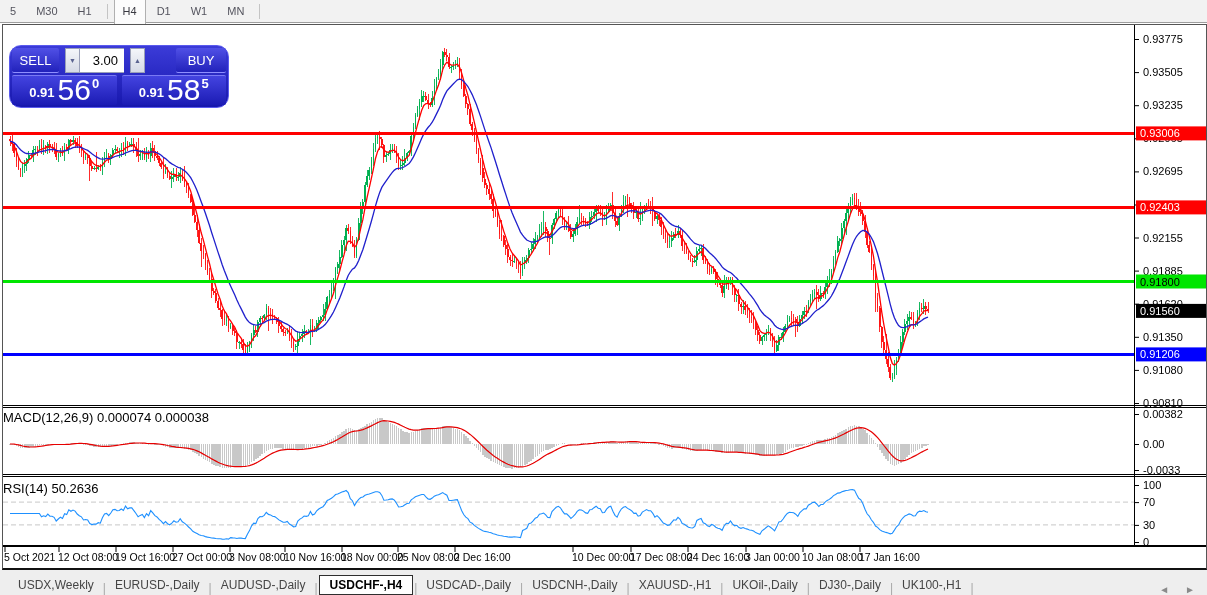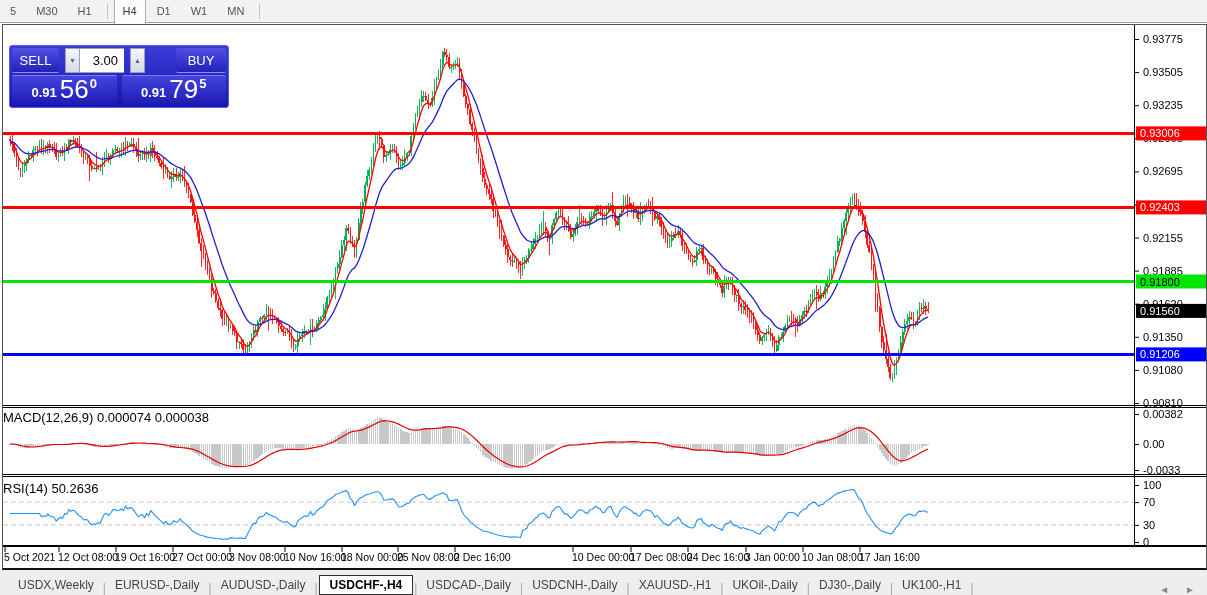--- a/index.html
+++ b/index.html
@@ -13,35 +13,35 @@
   
   #chart-window{position:absolute;left:2px;top:24px;width:1203px;height:543px;background:#fff;
     border:1px solid #555;border-bottom:2px solid #111;}
   #chart-svg{position:absolute;left:0;top:0;}
   .ohlc{position:absolute;left:8px;top:4px;font-size:11px;color:#000;z-index:5;white-space:nowrap;}
   .ohlc .tri{font-size:8px;margin-right:5px;vertical-align:1px;}
   .ohlc .vals{margin-left:8px;}
   .pane-label{position:absolute;left:0;font-size:13px;color:#000;z-index:4;white-space:nowrap;}
   
   .trade-panel{position:absolute;left:6px;top:20px;width:218px;height:61px;z-index:6;
-    background:linear-gradient(180deg,#3b3bd8,#1717ad);border:1px solid #5a5aee;border-radius:3px;}
+    background:linear-gradient(180deg,#3b3bd8,#1717ad);border:1px solid #5a5aee;border-radius:12px;}
   .tp-row{position:absolute;left:2px;top:2px;right:2px;height:25px;display:flex;align-items:stretch;}
   .tp-btn{background:linear-gradient(180deg,#5050e6,#2222bb);color:#fff;font-size:13px;line-height:25px;
     text-align:center;border-radius:2px;border-bottom:1px solid #8f8fff;}
   .tp-btn.sell{width:47px;}
   .tp-btn.buy{width:50px;margin-left:auto;text-align:center;}
   .tp-spin{width:15px;background:linear-gradient(#f4f6fa,#d6dae6);border:1px solid #9aa0b8;color:#5a6390;
     font-size:7px;display:flex;align-items:center;justify-content:center;margin-left:6px;box-sizing:border-box;}
   .tp-vol{width:44px;height:25px;box-sizing:border-box;border:1px solid #9aa0b8;border-left:none;border-right:none;
     font-size:13px;text-align:right;padding-right:6px;font-family:Liberation Sans, sans-serif;outline:none;}
   .tp-prices{position:absolute;left:2px;top:29px;right:2px;bottom:2px;display:flex;gap:5px;}
   .tp-price{flex:1;background:linear-gradient(180deg,#4444e0,#1b1bb4);border-radius:2px;color:#fff;
     display:flex;align-items:flex-end;justify-content:center;padding-bottom:3px;border-top:1px solid #7a7af4;}
   .tp-price .sm{font-size:13px;font-weight:bold;margin-right:3px;line-height:19px;}
-  .tp-price .big{font-size:26px;line-height:25px;}
+  .tp-price .big{font-size:30px;line-height:25px;}
   .tp-price .sup{font-size:13px;font-weight:bold;line-height:12px;transform:translateY(-12px);margin-left:1px;}
   
   #tab-bar{position:absolute;left:0;top:570px;width:1207px;height:25px;background:#eee;
     display:flex;align-items:flex-end;font-size:12px;color:#454545;box-sizing:border-box;padding-left:10px;}
   .tab{padding:3px 8px;white-space:nowrap;}
   .tab.active{background:#fff;border:1px solid #2e2e2e;font-weight:bold;color:#000;padding:2px 10px;}
   .tab-sep{color:#a8a8a8;margin:0 1px;}
   .tab-arrows{margin-left:auto;margin-right:12px;color:#8a8a8a;font-size:10px;display:flex;gap:16px;}
 </style>
 </head>
@@ -1500,21 +1500,21 @@
       <div class="tp-btn buy">BUY</div>
     </div>
     <div class="tp-prices">
       <div class="tp-price">
         <span class="sm">0.91</span>
         <span class="big">56</span>
         <span class="sup">0</span>
       </div>
       <div class="tp-price">
         <span class="sm">0.91</span>
-        <span class="big">79</span>
+        <span class="big">58</span>
         <span class="sup">5</span>
       </div>
     </div>
   </div>
 
   <div class="pane-label" style="top:385px">MACD(12,26,9) 0.000074 0.000038</div>
   <div class="pane-label" style="top:456px">RSI(14) 50.2636</div>
 </div>
 
 <div id="tab-bar">

